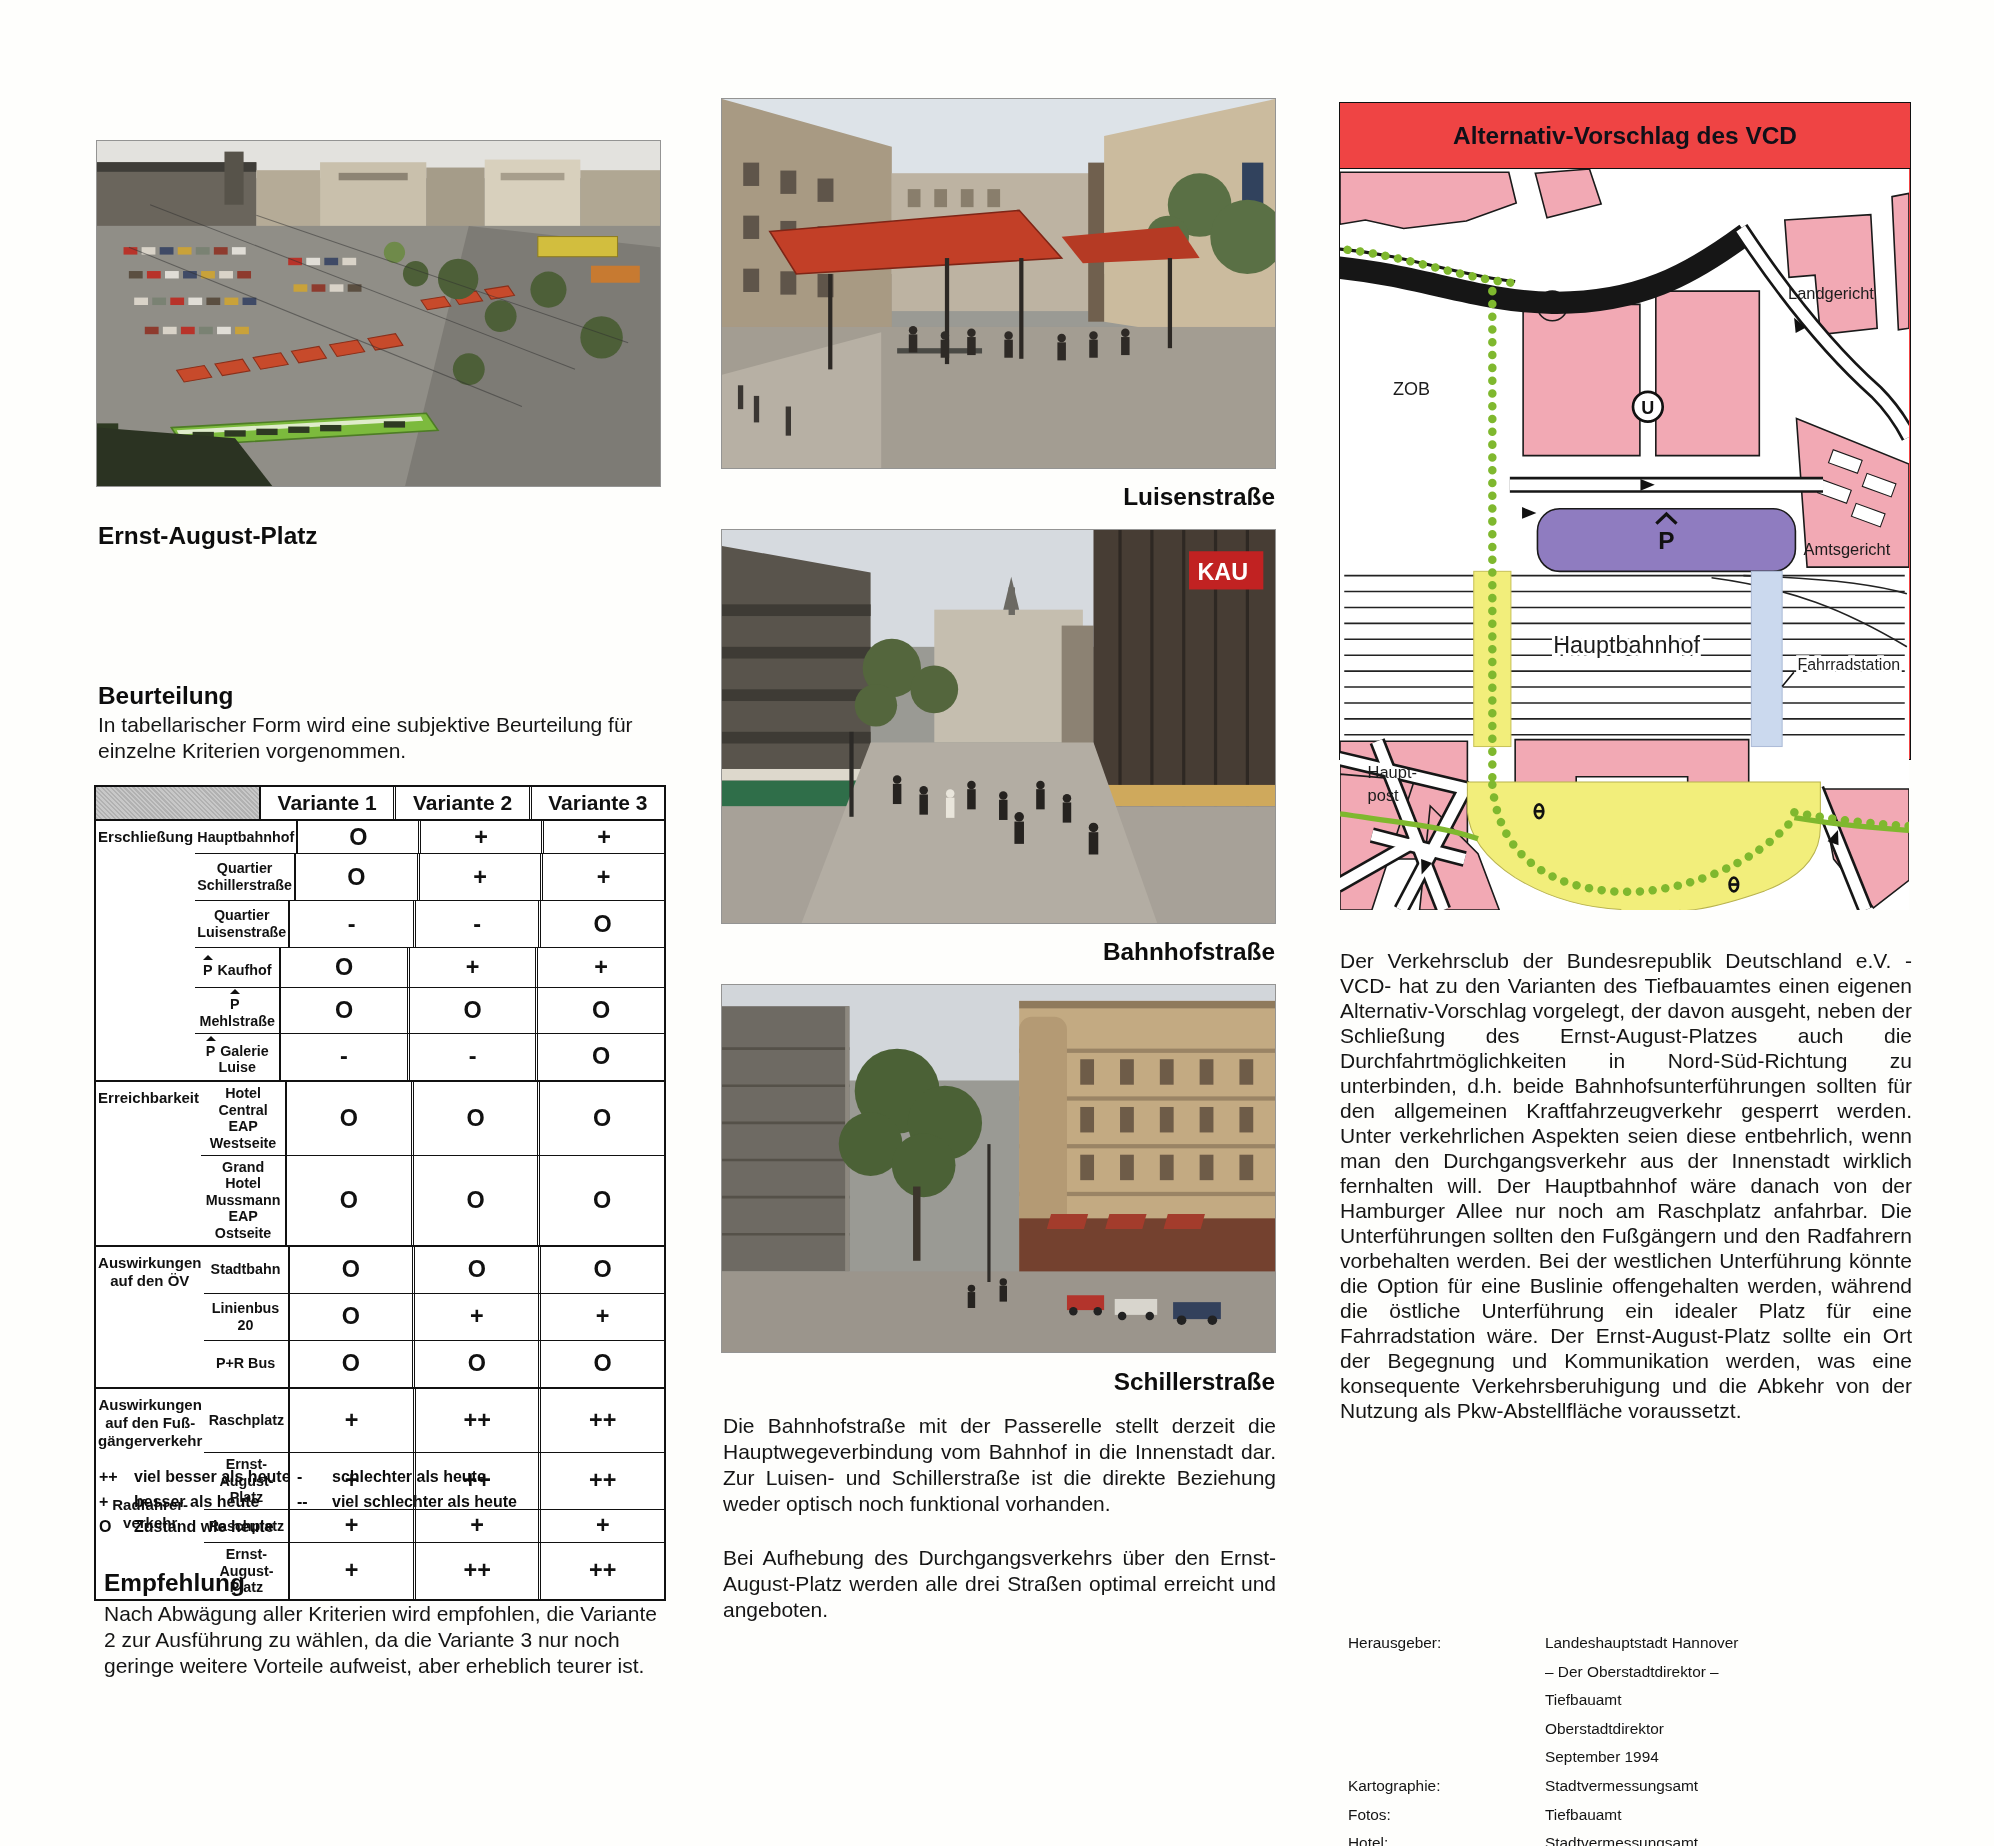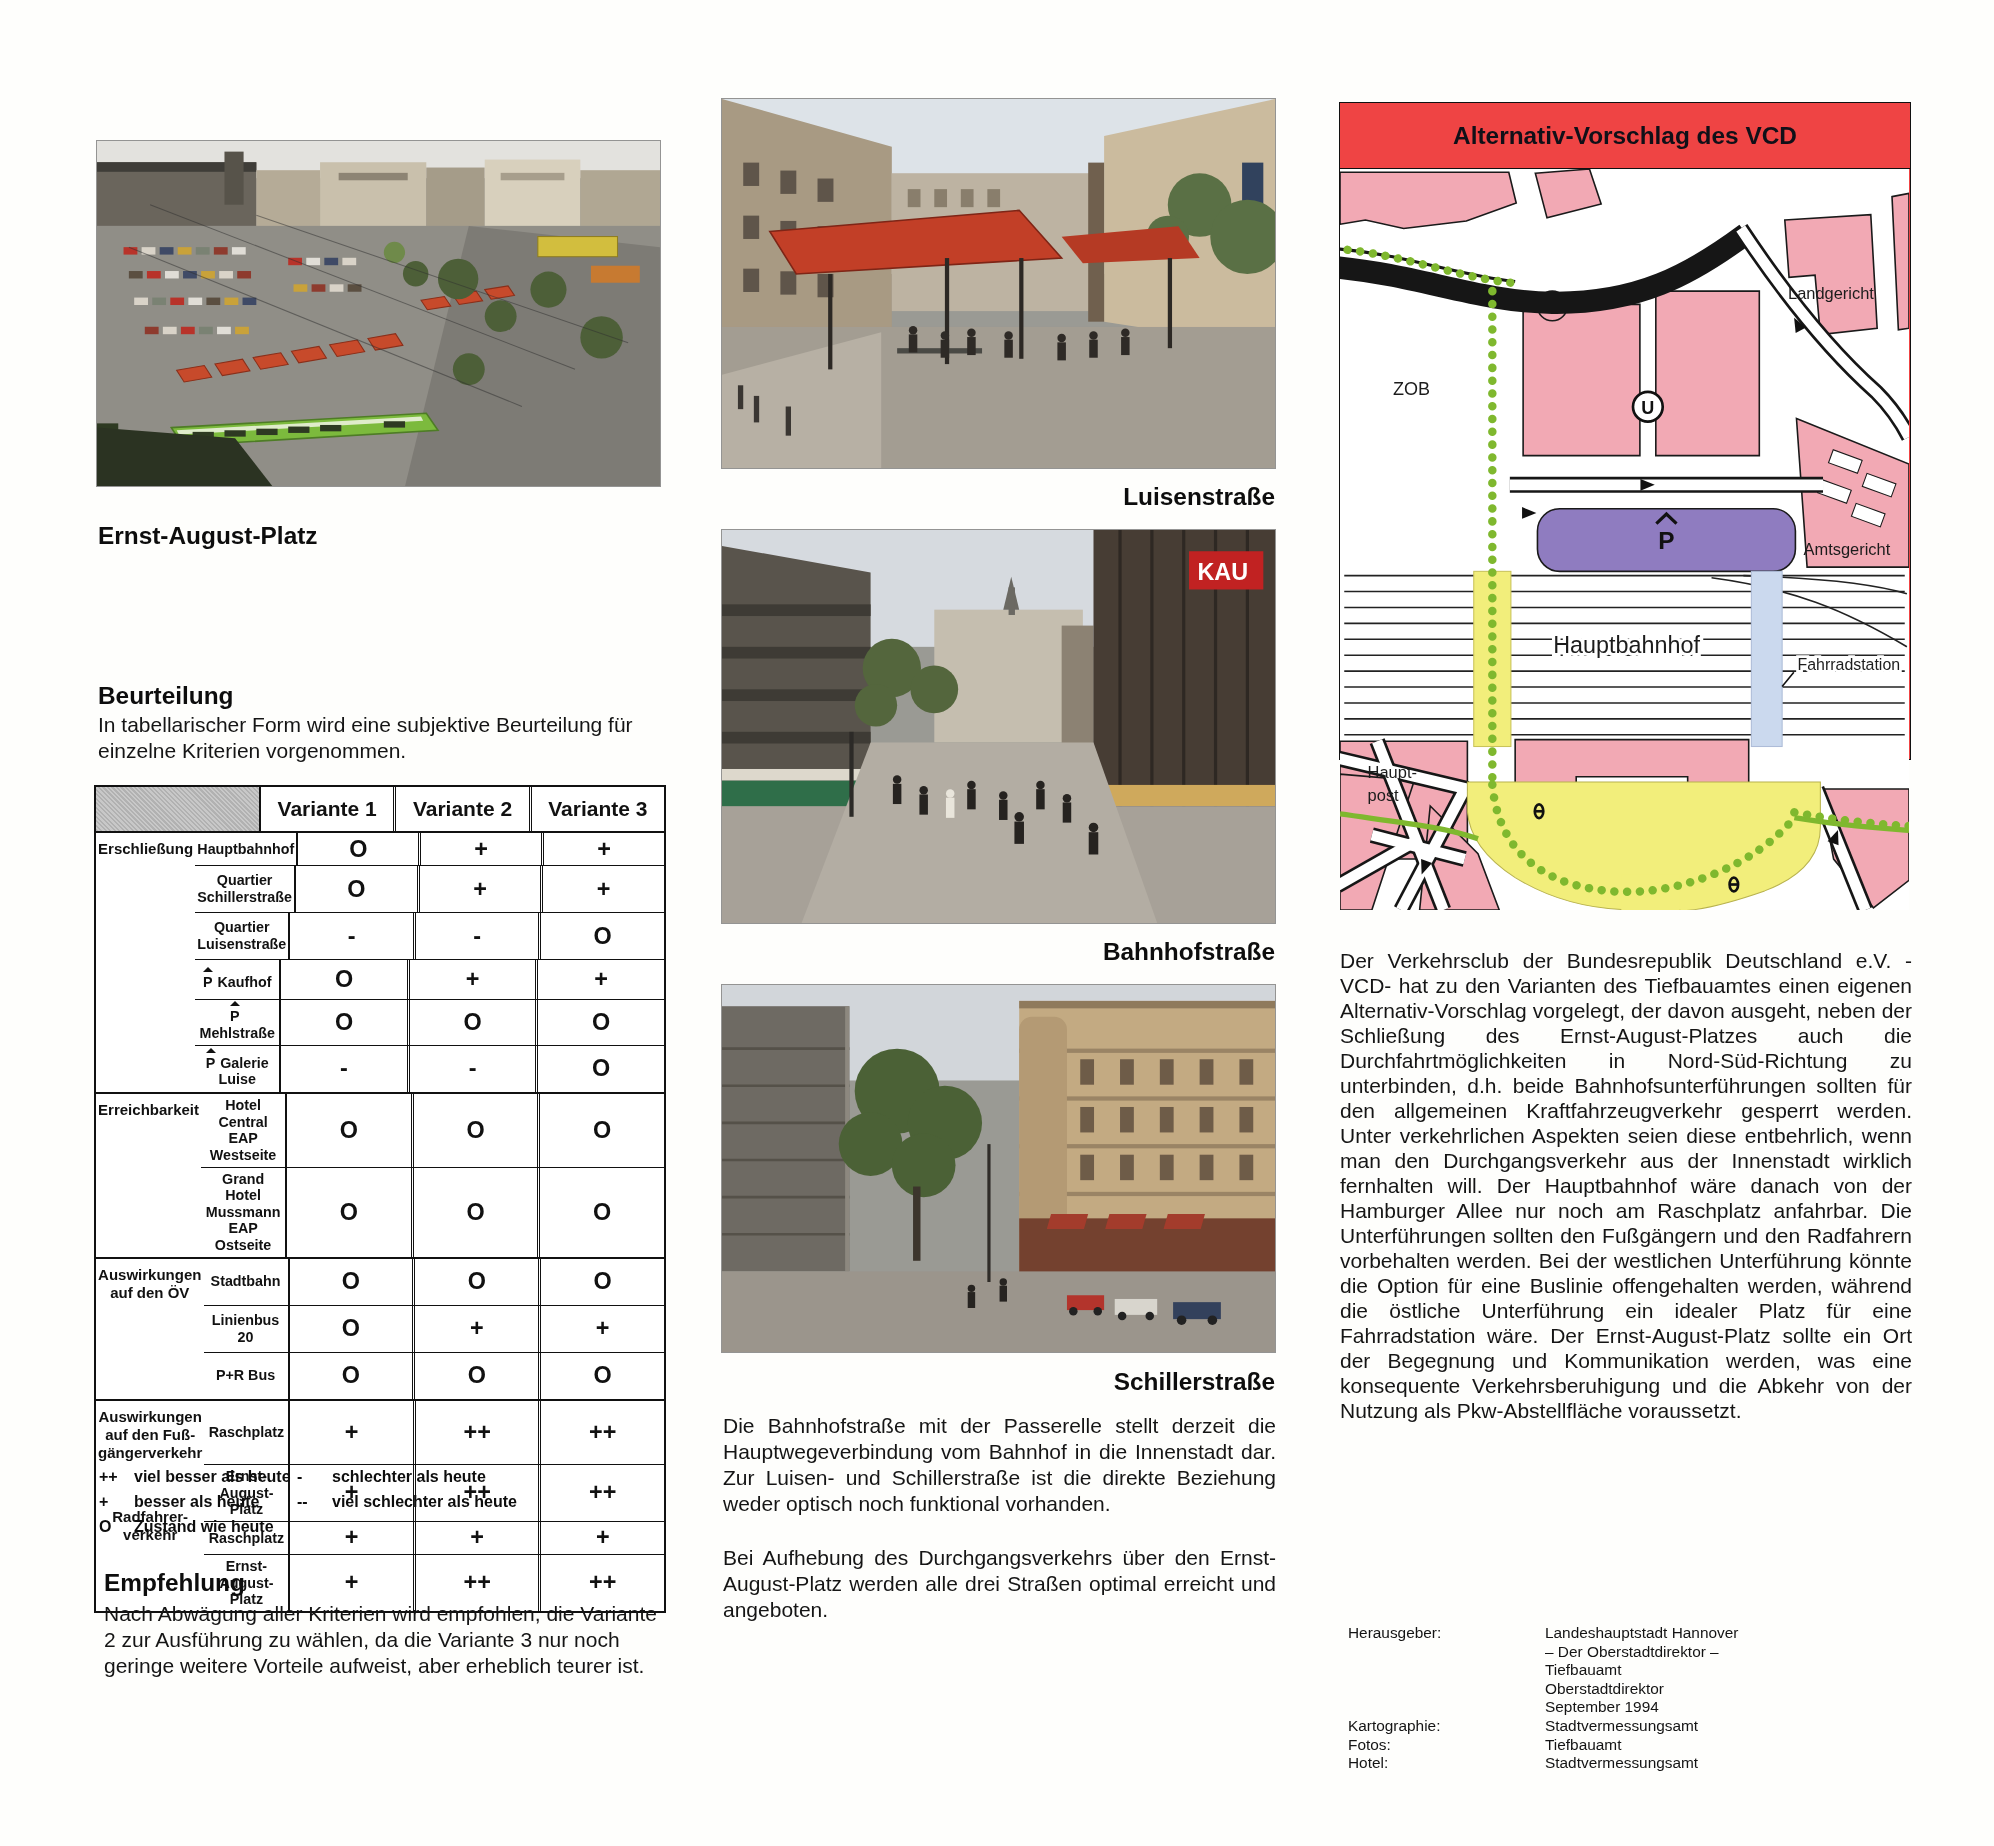--- a/index.html
+++ b/index.html
@@ -11,21 +11,21 @@
   .cap-right{text-align:right;}
   .heading{position:absolute;font-weight:bold;font-size:24.4px;color:#0d0d0d;}
   .body-text{position:absolute;font-size:21px;line-height:26px;color:#151515;}
   .just{text-align:justify;}
   
   .tbl{position:absolute;left:94px;top:785px;width:572px;border:2.7px solid #111;background:#fff;box-sizing:border-box;}
   .thead{display:flex;border-bottom:2.7px solid #111;}
   .corner{flex:0 0 163px;background:#bdbdbd;
      background-image:repeating-linear-gradient(45deg,#b1b1b1 0 1.6px,#c8c8c8 1.6px 3.2px);
      border-right:2.7px solid #111;}
-  .vhead{flex:1;text-align:center;font-weight:bold;font-size:21px;padding:10px 0;}
+  .vhead{flex:1;text-align:center;font-weight:bold;font-size:21px;padding:4px 0;}
   .vhead + .vhead{border-left:3.7px double #111;}
   .grp{display:flex;border-bottom:2.1px solid #111;justify-content:center;}
   .grp:last-child{border-bottom:none;}
   .glabel{flex:0 0 80px;text-align:center;font-weight:bold;font-size:15px;line-height:1.18;
           padding:7.4px 2.1px;box-sizing:border-box;display:flex;flex-direction:column;}
   .glabel .g2{margin-top:47px;}
   .rows{flex:1;display:flex;flex-direction:column;}
   .row{display:flex;align-items:stretch;min-height:32px;}
   .row + .row{border-top:1.1px solid #111;}
   .row.tall{min-height:46px;}
@@ -46,21 +46,21 @@
   .lrow{display:flex;}
   .lsym{width:35px;flex:0 0 35px;}
   
   .map{position:absolute;left:1339px;top:102px;width:572px;height:658px;border:1.6px solid #111;
        background:#ef4444;box-sizing:border-box;}
   .map-title{height:65px;border-bottom:1.6px solid #111;display:flex;align-items:center;justify-content:center;
              font-weight:bold;font-size:24.4px;color:#101018;}
   .map svg text{font-family:"Liberation Sans",sans-serif;}
   
   .credits{position:absolute;left:1348px;top:1624px;font-size:15.4px;line-height:18.6px;color:#141414;}
-  .crow{display:flex;}
+  .crow{display:flex;margin-top:10px;}
   .clabel{flex:0 0 197px;}
 </style>
 </head>
 <body>
 
 <div class="page">
 
   <div class="photo" style="left:97px;top:141px;width:563px;height:345px;">
     <svg width="563" height="345" viewBox="0 0 1060 650" preserveAspectRatio="none">
       <rect x="0" y="0" width="1060" height="70" fill="#e3e2de"></rect>

